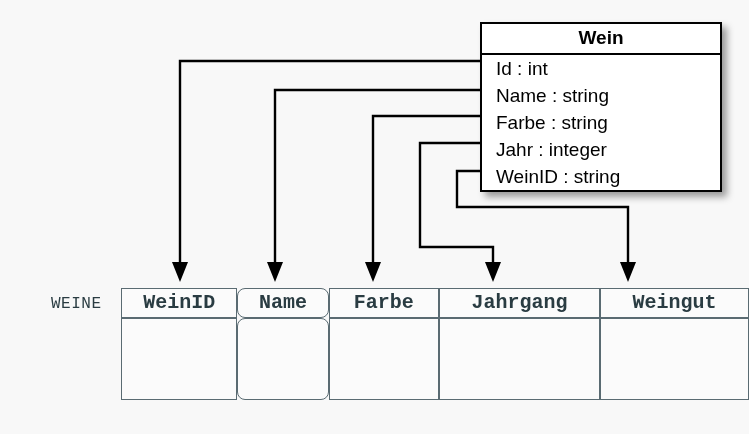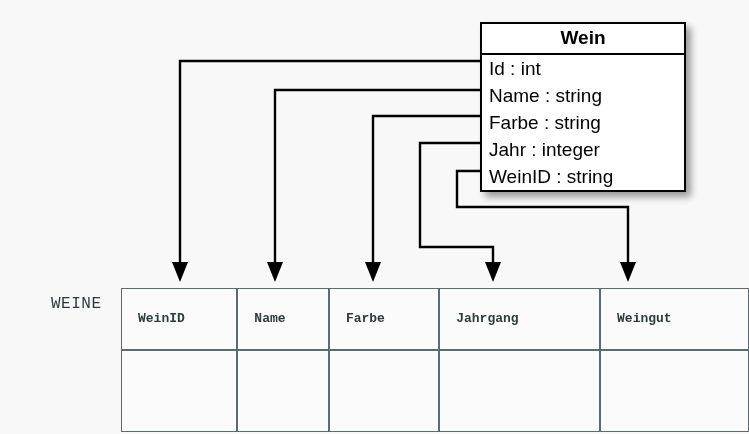--- a/index.html
+++ b/index.html
@@ -19,21 +19,21 @@
     left: 0; top: 0;
     width: 749px;
     height: 434px;
   }
 
   
   .uml-class {
     position: absolute;
     left: 480px;
     top: 22px;
-    width: 206px;
+    width: 242px;
     background: #ffffff;
     border: 2px solid #000000;
     box-shadow: 5px 5px 7px rgba(0,0,0,0.38);
     box-sizing: border-box;
     z-index: 5;
   }
   .uml-title {
     font-family: "Liberation Sans", sans-serif;
     font-size: 19px;
     font-weight: bold;
@@ -45,21 +45,21 @@
   }
   .uml-attrs {
     padding: 0;
   }
   .uml-attr {
     font-family: "Liberation Sans", sans-serif;
     font-size: 19px;
     color: #000;
     line-height: 27px;
     height: 27px;
-    padding-left: 7px;
+    padding-left: 14px;
     white-space: nowrap;
     overflow: hidden;
   }
 
   
   .rel-label {
     position: absolute;
     left: 51px;
     top: 295px;
     font-family: "Liberation Mono", "DejaVu Sans Mono", monospace;
@@ -73,40 +73,40 @@
     position: absolute;
     left: 121px;
     top: 288px;
     border-collapse: separate;
     border-spacing: 0;
   }
   .rel-table td {
     border: 1px solid #5a6b72;
     background: #fbfbfb;
     font-family: "Liberation Mono", "DejaVu Sans Mono", monospace;
-    font-size: 13px;
+    font-size: 20px;
     font-weight: bold;
     color: #2a3c42;
-    text-align: left;
-    padding: 16px;
+    text-align: center;
+    padding: 0;
     box-sizing: border-box;
   }
   .rel-table tr.head td {
     height: 28px;
     line-height: 28px;
   }
   .rel-table tr.body td {
     height: 82px;
     border-top: none;
   }
   .rel-table tr.body td.spacer-top {
     border-top: 1px solid #5a6b72;
   }
   .col-weinid   { width: 117px; }
-  .col-name     { width: 92px;  }
+  .col-name     { width: 92px; border-radius: 8px;  }
   .col-farbe    { width: 111px;  }
   .col-jahrgang { width: 162px; }
   .col-weingut  { width: 150px; }
 
   
   #connectors {
     position: absolute;
     left: 0; top: 0;
     width: 749px;
     height: 434px;

